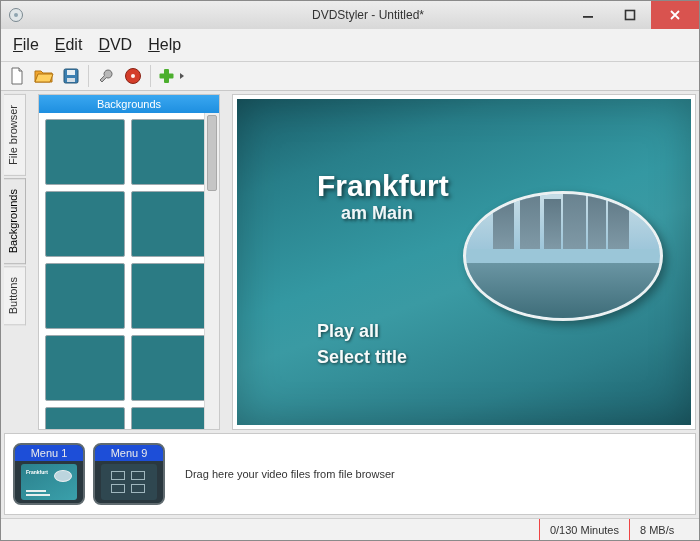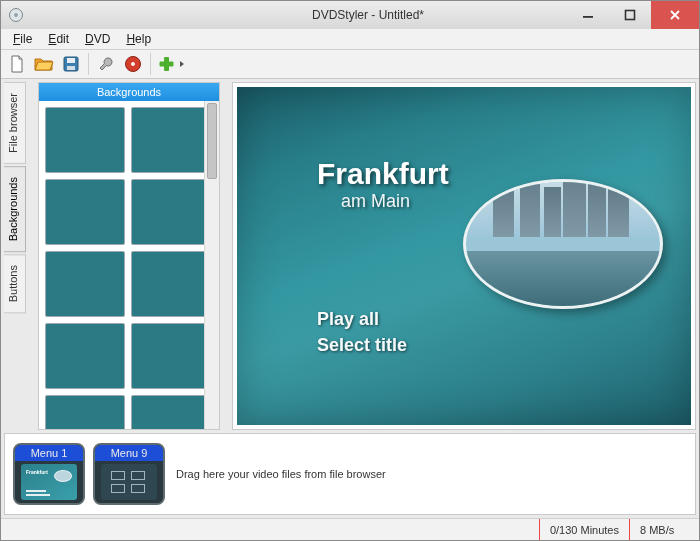--- a/index.html
+++ b/index.html
@@ -4,40 +4,40 @@
 <style>
 * { box-sizing: border-box; margin: 0; padding: 0; font-family: "Segoe UI", Tahoma, sans-serif; }
 html, body { width: 700px; height: 541px; overflow: hidden; background:#bdbdbd; }
 .window { width:700px; height:541px; background:#eaeaea; border:1px solid #8a8a8a; display:flex; flex-direction:column; }
 .titlebar { height:28px; background:linear-gradient(#ededed,#d8d8d8); display:flex; align-items:center; position:relative; color:#333; font-size:12px; }
 .titlebar .appicon { width:20px; height:20px; margin-left:5px; display:flex; align-items:center; justify-content:center; }
 .titlebar .title { position:absolute; left:0; right:0; text-align:center; pointer-events:none;margin-left:36px; }
 .titlebar .ctrls { margin-left:auto; display:flex; height:100%; }
 .titlebar .btn { width:42px; display:flex; align-items:center; justify-content:center; font-size:13px; color:#333; }
 .titlebar .btn.close { background:#d9534f; color:#fff; width:48px; font-size:14px; }
-.menubar { height:20px; background:#f2f2f2; display:flex; align-items:center; padding:4px 4px; font-size:12px; color:#222; }
+.menubar { height:20px; background:#f2f2f2; display:flex; align-items:center; padding:16px 4px; font-size:16px; color:#222; }
 .menubar .mi { padding:2px 8px; }
 .menubar .mi span.u { text-decoration:underline; }
 .toolbar { height:30px; background:#f2f2f2; border-top:1px solid #d0d0d0; border-bottom:1px solid #c8c8c8; display:flex; align-items:center; padding:0 4px; gap:3px;}
 .toolbar .tb { width:24px; height:24px; display:flex; align-items:center; justify-content:center; border-radius:2px;}
 .toolbar .sep { width:1px; height:22px; background:#cfcfcf; margin:0 2px;}
 .content { flex:1; display:flex; min-height:0; padding:3px; gap:12px;}
 .sidetabs { width:22px; display:flex; flex-direction:column; gap:2px; }
 .sidetab { flex:0 0 auto; background:#f1f1f1; border:1px solid #c9c9c9; border-right:none; writing-mode:vertical-rl; transform:rotate(180deg); font-size:11px; color:#333; padding:10px 3px; text-align:center; }
 .sidetab.active { background:#e9e9e9; border:1px solid #b5b5b5; border-right:none; color:#000; }
 .bgpanel { width:182px; background:#fff; border:1px solid #c9c9c9; display:flex; flex-direction:column; }
 .bgpanel .hdr { height:18px; background:linear-gradient(#3aa7f0,#1e8fe0); color:#fff; font-size:11px; text-align:center; line-height:18px; }
 .bgpanel .thumbs { flex:1; overflow:hidden; position:relative; display:grid; grid-template-columns:1fr 1fr; grid-auto-rows:66px; gap:6px; padding:6px 8px 6px 6px;}
 .bgpanel .thumbs .th { background:#2b7b84; border:1px solid #9da9ae; border-radius:2px; overflow:hidden; position:relative;}
 .bgpanel .scroll { position:absolute; right:0; top:18px; bottom:0; width:15px; background:#efefef; border-left:1px solid #d8d8d8;}
 .bgpanel .scroll .sthumb { position:absolute; left:2px; right:2px; top:2px; height:76px; background:#c5c5c5; border:1px solid #a8a8a8; border-radius:2px;}
 .preview { flex:1; background:#fff; border:1px solid #c9c9c9; padding:4px; display:flex; align-items:center; justify-content:center; min-width:0;}
 .dvdmenu { width:100%; height:100%; background:linear-gradient(160deg,#1a5d68 0%, #287f8a 20%, #3498a2 45%, #3a9aa3 55%, #2c7f8a 80%, #1d606b 100%); position:relative; box-shadow:inset 0 0 40px rgba(0,0,0,0.25);}
 .dvdmenu .title1 { position:absolute; left:80px; top:70px; color:#fff; font-size:30px; font-weight:700; text-shadow:2px 2px 4px rgba(0,0,0,0.6);}
-.dvdmenu .title2 { position:absolute; left:104px; top:104px; color:#f0f6f7; font-size:18px; font-weight:400; text-shadow:2px 2px 3px rgba(0,0,0,0.5);}
+.dvdmenu .title2 { position:absolute; left:104px; top:104px; color:#f0f6f7; font-size:18px; font-weight:700; text-shadow:2px 2px 3px rgba(0,0,0,0.5);}
 .dvdmenu .opt { position:absolute; left:80px; color:#f6fafa; font-size:18px; font-weight:700; text-shadow:1px 1px 3px rgba(0,0,0,0.6);}
 .dvdmenu .opt.play { top:222px; }
 .dvdmenu .opt.sel  { top:248px; }
 .dvdmenu .oval { position:absolute; right:28px; top:92px; width:200px; height:130px; border-radius:50%; border:3px solid #ecf1f2; background:#9bc6d8; overflow:hidden; box-shadow:4px 4px 10px rgba(0,0,0,0.35);}
 .dvdmenu .oval .sky { position:absolute; inset:0 0 56% 0; background:linear-gradient(#c7dde6,#9ec6da);}
 .dvdmenu .oval .water { position:absolute; inset:56% 0 0 0; background:linear-gradient(#6a95a3,#3e6d79);}
 .dvdmenu .oval .bld { position:absolute; bottom:56%; background:linear-gradient(#5f7885,#7f99a6); }
 .timeline { height:82px; background:#fff; border:1px solid #c9c9c9; margin:0 3px 3px 3px; display:flex; align-items:center; padding:0 8px; gap:8px; font-size:11px; color:#333;}
 .tn { width:72px; height:62px; border:2px solid #606b70; border-radius:8px; background:#2a383f; display:flex; flex-direction:column; overflow:hidden;}
 .tn .lbl { height:16px; text-align:center; color:#eaeaea; font-size:11px; line-height:16px; background:#1d4ed8;}
@@ -204,21 +204,21 @@
       <div class="lbl">Menu 9</div>
       <div class="body">
           <div class="mini" style="background:#2f4750;">
         <div style="position:absolute;left:10px;top:7px;width:14px;height:9px;border:1px solid #9fb6bd;"></div>
         <div style="position:absolute;left:30px;top:7px;width:14px;height:9px;border:1px solid #9fb6bd;"></div>
         <div style="position:absolute;left:10px;top:20px;width:14px;height:9px;border:1px solid #9fb6bd;"></div>
         <div style="position:absolute;left:30px;top:20px;width:14px;height:9px;border:1px solid #9fb6bd;"></div>
       </div>
         </div>
     </div>
-    <div style="margin-left:3px;">Drag here your video files from file browser</div>
+    <div style="margin-left:12px;">Drag here your video files from file browser</div>
   </div>
 
   <div class="statusbar">
     <div class="spacer"></div>
     <div class="cell">0/130 Minutes</div>
     <div class="cell" style="min-width:70px;">8 MB/s</div>
   </div>
 
 </div>
 

